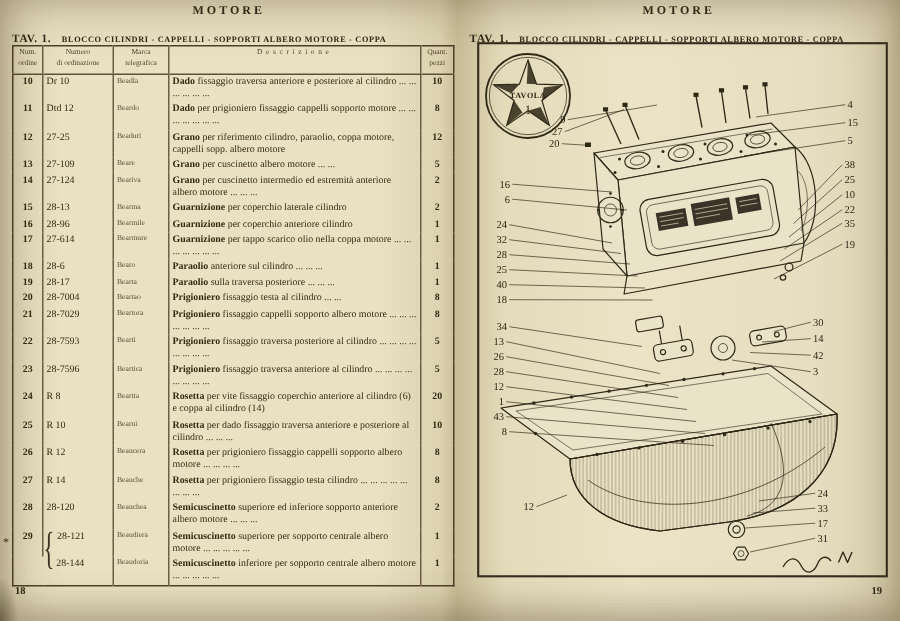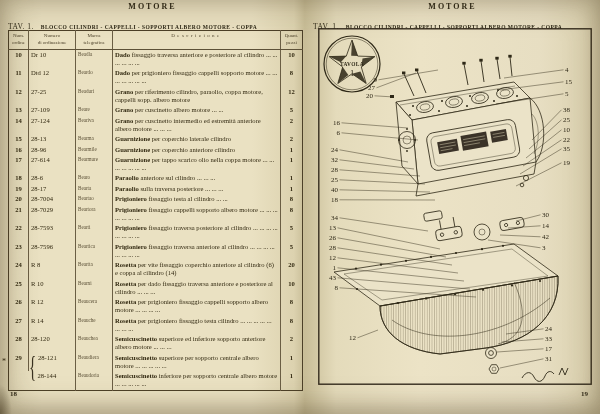--- a/index.html
+++ b/index.html
@@ -10,21 +10,21 @@
     background:linear-gradient(90deg,#e0d7b6 0,#eae1c2 7%,#eae1c2 42%,#dcd2af 49%,#c8bd97 50.8%,#e4dbbb 56%,#ece3c6 70%,#e7deبف 90%,#d9cfac 100%);
     background:linear-gradient(90deg,#e0d7b6 0,#eae1c2 7%,#eae1c2 42%,#dcd2af 49%,#c8bd97 50.8%,#e4dbbb 56%,#ece3c6 70%,#e7dec2 90%,#d9cfac 100%);}
   .spread::after{content:"";position:absolute;inset:0;pointer-events:none;
     box-shadow:inset 0 0 34px rgba(74,58,30,.38), inset 0 -6px 18px rgba(74,58,30,.18);}
   .page{position:absolute;top:0;height:414px}
   .page-left{left:0;width:305px}
   .page-right{left:305px;width:295px}
   .page-title{position:absolute;top:2px;left:0;right:0;text-align:center;
     font-size:8px;font-weight:bold;letter-spacing:2px}
   .tav-line{position:absolute;top:15px;left:8px;right:4px;white-space:nowrap}
-  .tav-label{font-size:7.5px;font-weight:normal;letter-spacing:.5px;margin-right:7px}
+  .tav-label{font-size:7.5px;font-weight:bold;letter-spacing:.5px;margin-right:7px}
   .tav-sub{font-size:5.5px;font-weight:bold;letter-spacing:.45px}
   .pageno{position:absolute;bottom:16px;font-size:7px;font-weight:bold}
   .pn-left{left:10px}
   .pn-right{right:12px}
   
   table.parts{position:absolute;left:8px;top:30px;width:294px;border-collapse:collapse;
     table-layout:fixed;font-size:6.6px;line-height:1.24;color:#332a12;border:1px solid #4c4028}
   .parts thead th{border-bottom:1px solid #5d5138;font-weight:normal;font-size:5px;
     line-height:1.35;text-align:center;padding:2px 1px;color:#4a3f28}
   .parts th,.parts td{border-left:1px solid #6a5e44;padding:1.2px 2px 1px 2px;vertical-align:top}

